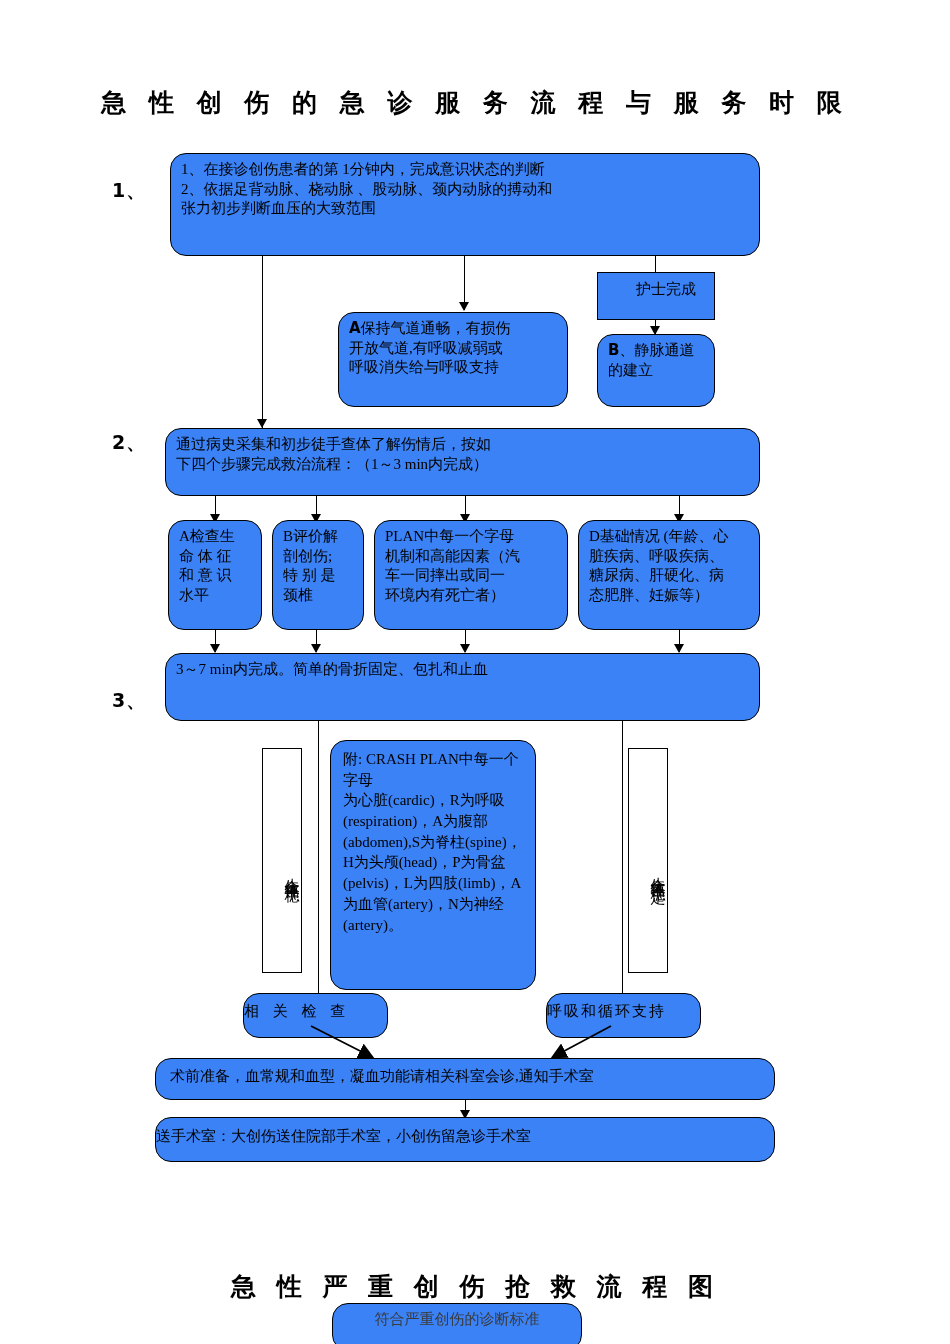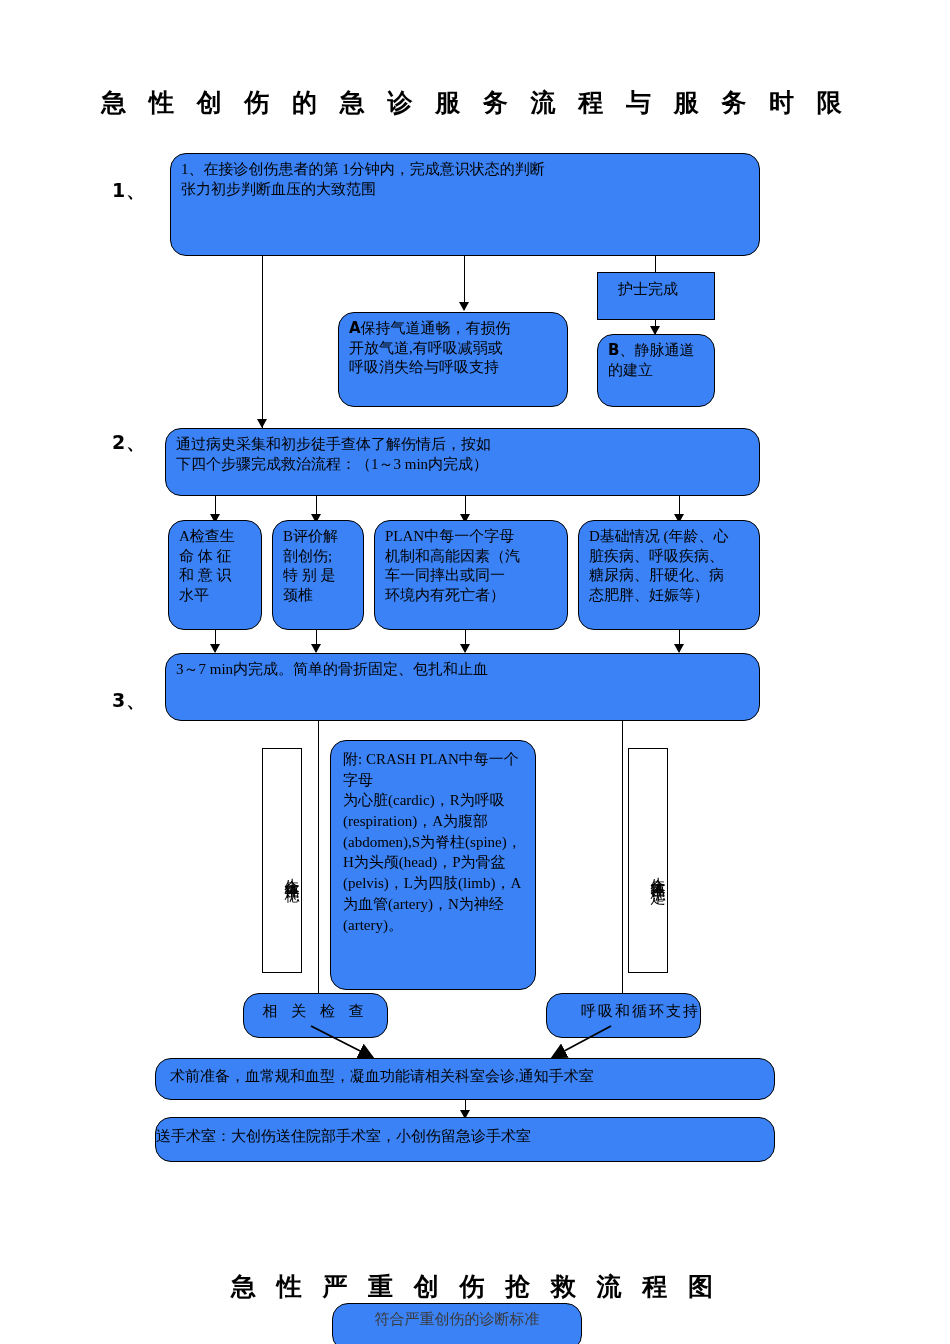--- a/index.html
+++ b/index.html
@@ -45,21 +45,21 @@
     border:1.6px solid #000;
     background:#3b82f6;
     box-sizing:border-box;
     font-size:15px;
     line-height:1.30;
     overflow:hidden;
   }
   .rounded{border-radius:16px;}
   .sharp{border-radius:0;}
   .pad{padding:6px 9px 6px 10px;}
-  .center{text-align:left;padding-left:20px;}
+  .center{text-align:center;padding-left:20px;}
   .bold-lead{font-family:"DejaVu Sans","Liberation Sans",sans-serif;font-weight:bold;}
 
   .vbox{
     position:absolute;
     border:1.6px solid #000;
     background:#fff;
     box-sizing:border-box;
     writing-mode:vertical-rl;
     text-orientation:upright;
     font-size:15px;
@@ -90,20 +90,21 @@
 <div class="page">
 
   <div class="title-top">急 性 创 伤 的 急 诊 服 务 流 程 与 服 务 时 限</div>
 
   <div class="step-num" style="left:112px; top:178px;">1、</div>
   <div class="step-num" style="left:112px; top:430px;">2、</div>
   <div class="step-num" style="left:112px; top:688px;">3、</div>
 
   <div class="box rounded pad" style="left:170px; top:153px; width:590px; height:103px;">
     <div>1、在接诊创伤患者的第 1分钟内，完成意识状态的判断</div>
+    <div>2、依据足背动脉、桡动脉 、股动脉、颈内动脉的搏动和</div>
     <div>张力初步判断血压的大致范围</div>
   </div>
 
   <div class="vline" style="left:262px; top:256px; height:172px;"></div>
   <div class="arrowhead" style="left:256.5px; top:419px;"></div>
 
   <div class="vline" style="left:464px; top:256px; height:54px;"></div>
   <div class="arrowhead" style="left:458.5px; top:302px;"></div>
 
   <div class="vline" style="left:655px; top:256px; height:16px;"></div>
@@ -198,25 +199,25 @@
     <div>附: CRASH PLAN中每一个字母</div>
     <div>为心脏(cardic)，R为呼吸</div>
     <div>(respiration)，A为腹部</div>
     <div>(abdomen),S为脊柱(spine)，</div>
     <div>H为头颅(head)，P为骨盆</div>
     <div>(pelvis)，L为四肢(limb)，A</div>
     <div>为血管(artery)，N为神经</div>
     <div>(artery)。</div>
   </div>
 
-  <div class="box rounded" style="left:243px; top:993px; width:145px; height:45px; padding:8px 0 0 0; text-align:center;">
+  <div class="box rounded" style="left:243px; top:993px; width:145px; height:45px; padding:8px 0 0 0; text-align:left;">
     <span class="sp4">相 关 检 查</span>
   </div>
 
-  <div class="box rounded" style="left:546px; top:993px; width:155px; height:45px; padding:8px 0 14px 0; text-align:right;">
+  <div class="box rounded" style="left:546px; top:993px; width:155px; height:45px; padding:8px 0 14px 0; text-align:left;">
     <span class="sp2">呼吸和循环支持</span>
   </div>
 
   <div class="box rounded" style="left:155px; top:1058px; width:620px; height:42px; padding:8px 0 0 14px;">
     <span>术前准备，血常规和血型，凝血功能请相关科室会诊,通知手术室</span>
   </div>
 
   <div class="vline" style="left:465px; top:1100px; height:18px;"></div>
   <div class="arrowhead" style="left:459.5px; top:1110px;"></div>
 

